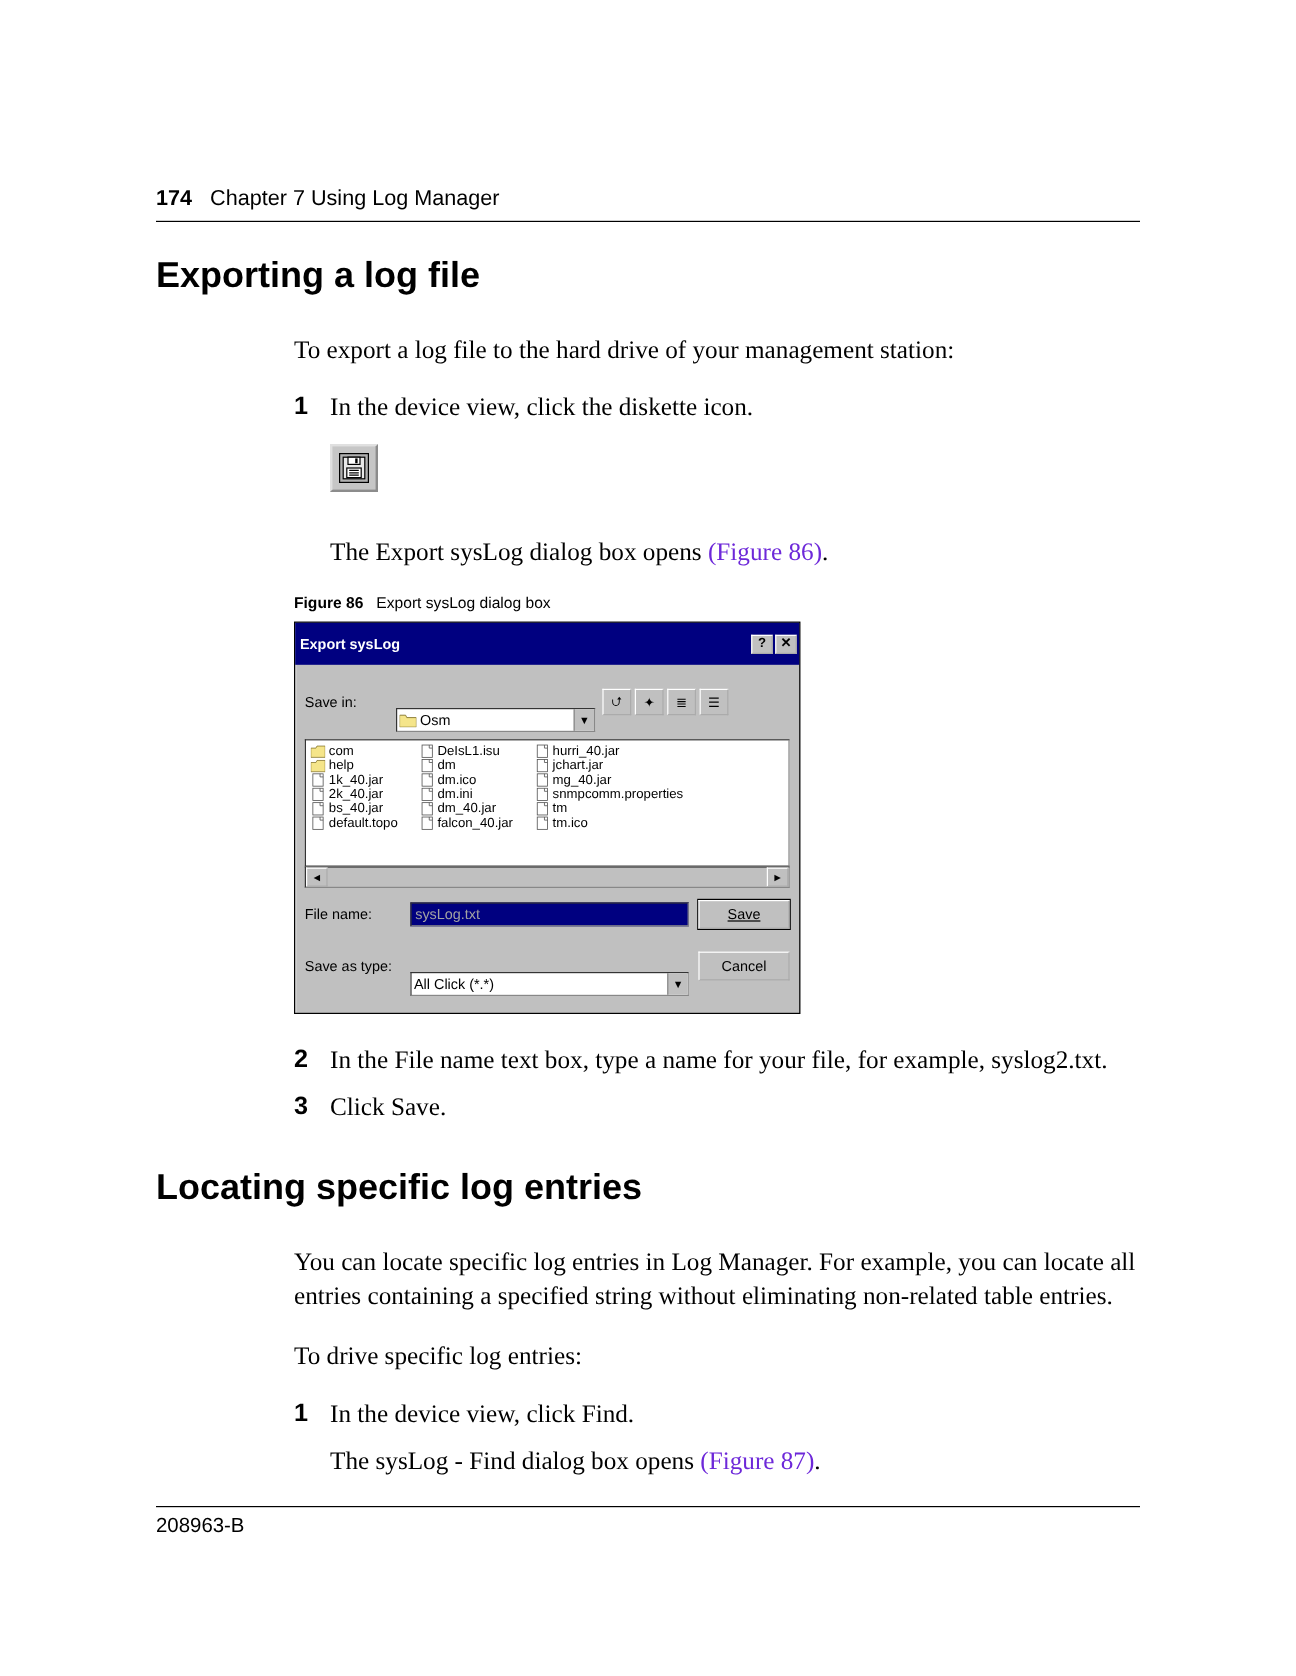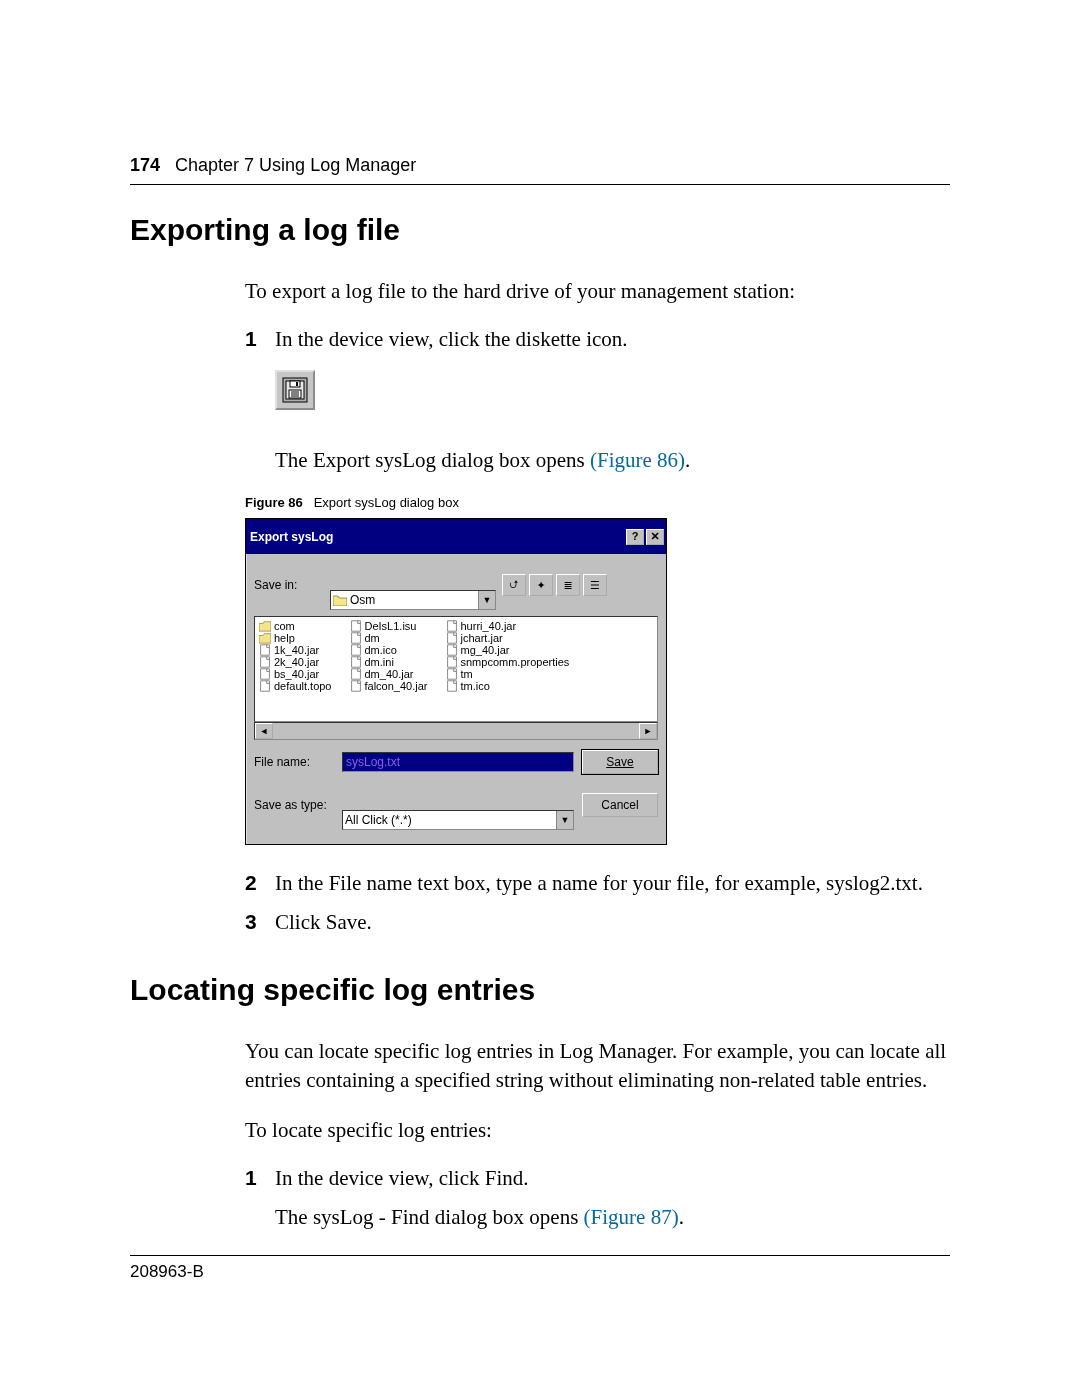--- a/index.html
+++ b/index.html
@@ -47,21 +47,21 @@
     font-size: 21px;
   }
   ol.steps > li .num {
     font-family: Arial, Helvetica, sans-serif;
     font-weight: bold;
     width: 30px;
     flex: none;
   }
   ol.steps > li .step-content { flex: 1; }
   ol.steps > li .step-content p { margin: 14px 0 0 0; }
-  .xref { color: #0369a1; }
+  .xref { color: #6d28d9; }
   .icon-button {
     display: inline-block;
     background: #c6c6c6;
     border: 2px outset #e0e0e0;
     padding: 4px;
     margin-bottom: 18px;
   }
   .icon-button svg { display: block; }
   .fig-caption {
     font-family: Arial, Helvetica, sans-serif;
@@ -158,21 +158,21 @@
   }
   .scroll-h .arrow.left { left: 0; }
   .scroll-h .arrow.right { right: 0; }
   .text-field {
     background: #fff;
     border: 1px inset #888;
     height: 18px;
     padding: 0 3px;
     display: flex; align-items: center;
   }
-  .text-field.sel { background: #000080; color: #8b5cf6; }
+  .text-field.sel { background: #000080; color: #a3a3a3; }
   .btn {
     width: 74px; height: 22px;
     background: #c0c0c0;
     border: 1px outset #fff;
     display: flex; align-items: center; justify-content: center;
   }
   .btn.default { box-shadow: 0 0 0 1px #000; }
   .bottom-row { display: flex; align-items: center; gap: 8px; margin-bottom: 6px; }
   .bottom-row .lbl { width: 80px; }
   .bottom-row .field-wrap { flex: 1; }
@@ -428,21 +428,21 @@
         <span class="num">3</span>
         <div class="step-content"><span>Click Save.</span></div>
       </li>
     </ol>
   </div>
 
   <h2 class="section" style="margin-top:38px;">Locating specific log entries</h2>
 
   <div class="indent-block">
     <p class="body-text">You can locate specific log entries in Log Manager. For example, you can locate all entries containing a specified string without eliminating non-related table entries.</p>
-    <p class="body-text">To locate specific log entries:</p>
+    <p class="body-text">To drive specific log entries:</p>
 
     <ol class="steps">
       <li>
         <span class="num">1</span>
         <div class="step-content">
           <span>In the device view, click Find.</span>
           <p>
             <span>The sysLog - Find dialog box opens </span><span class="xref">(Figure 87)</span><span>.</span>
           </p>
         </div>

